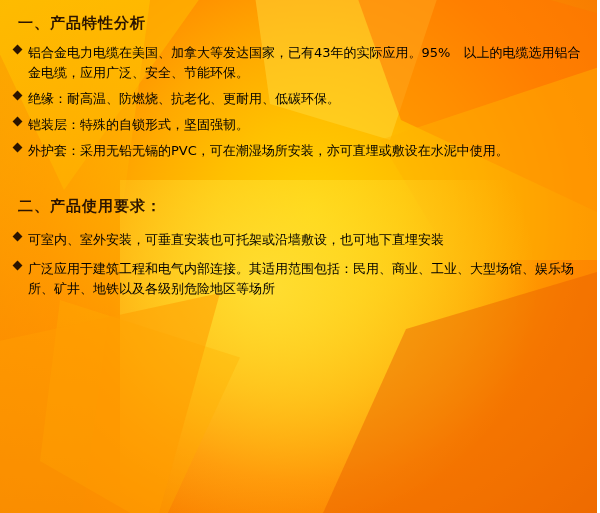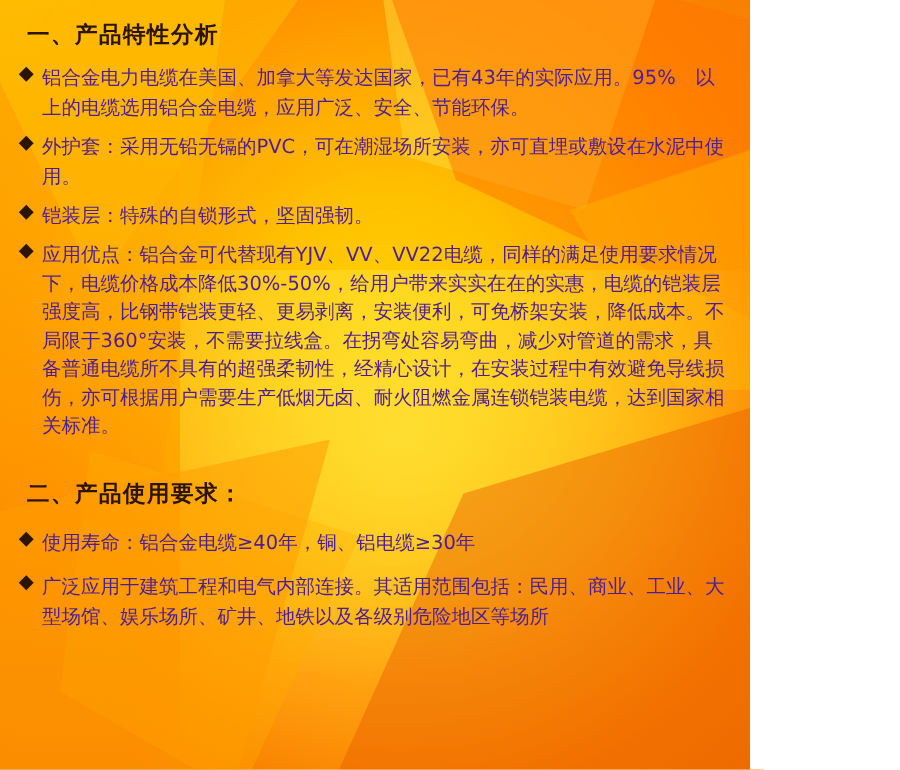--- a/index.html
+++ b/index.html
@@ -7,21 +7,21 @@
     padding: 0;
   }
   body {
     width: 600px;
     height: 513px;
     font-family: "DejaVu Sans", "Liberation Sans", sans-serif;
     overflow: hidden;
   }
   #page {
     position: relative;
-    width: 500px;
+    width: 597px;
     height: 513px;
     overflow: hidden;
     background: #ff8c00;
   }
   
   .bg-layer {
     position: absolute;
     inset: 0;
     overflow: hidden;
   }
@@ -105,33 +105,33 @@
     color: #3b1e00;
   }
   .section-title {
     font-size: 15px;
     font-weight: bold;
     color: #2b1400;
     letter-spacing: 1px;
     margin: 4px 0 10px 4px;
   }
   .section-title.second {
-    margin-top: 26px;
+    margin-top: 36px;
     margin-bottom: 14px;
   }
   .bullet-list {
     margin: 0;
     padding: 0;
     list-style: none;
   }
   .bullet {
     position: relative;
     font-size: 13px;
     line-height: 20px;
-    color: #4c1d95;
+    color: #000000;
     margin: 0 0 6px 0;
     padding-left: 14px;
     text-align: left;
   }
   .bullet .dia {
     position: absolute;
     left: 0;
     top: 3px;
     width: 7px;
     height: 7px;
@@ -170,38 +170,38 @@
 
     <div class="section-title">一、产品特性分析</div>
 
     <ul class="bullet-list" id="sec1">
       <li class="bullet">
         <span class="dia"></span>
         <span class="txt">铝合金电力电缆在美国、加拿大等发达国家，已有43年的实际应用。95%　以上的电缆选用铝合金电缆，应用广泛、安全、节能环保。</span>
       </li>
       <li class="bullet">
         <span class="dia"></span>
+        <span class="txt">绝缘：耐高温、防燃烧、抗老化、更耐用、低碳环保。</span>
+      </li>
+      <li class="bullet">
+        <span class="dia"></span>
+        <span class="txt">铠装层：特殊的自锁形式，坚固强韧。</span>
+      </li>
+      <li class="bullet">
+        <span class="dia"></span>
         <span class="txt">外护套：采用无铅无镉的PVC，可在潮湿场所安装，亦可直埋或敷设在水泥中使用。</span>
       </li>
-      <li class="bullet">
-        <span class="dia"></span>
-        <span class="txt">铠装层：特殊的自锁形式，坚固强韧。</span>
-      </li>
-      <li class="bullet tight">
-        <span class="dia"></span>
-        <span class="txt">应用优点：铝合金可代替现有YJV、VV、VV22电缆，同样的满足使用要求情况下，电缆价格成本降低30%-50%，给用户带来实实在在的实惠，电缆的铠装层强度高，比钢带铠装更轻、更易剥离，安装便利，可免桥架安装，降低成本。不局限于360°安装，不需要拉线盒。在拐弯处容易弯曲，减少对管道的需求，具备普通电缆所不具有的超强柔韧性，经精心设计，在安装过程中有效避免导线损伤，亦可根据用户需要生产低烟无卤、耐火阻燃金属连锁铠装电缆，达到国家相关标准。</span>
-      </li>
     </ul>
 
     <div class="section-title second">二、产品使用要求：</div>
 
     <ul class="bullet-list" id="sec2">
       <li class="bullet">
         <span class="dia"></span>
-        <span class="txt">使用寿命：铝合金电缆≥40年，铜、铝电缆≥30年</span>
+        <span class="txt">可室内、室外安装，可垂直安装也可托架或沿墙敷设，也可地下直埋安装</span>
       </li>
       <li class="bullet">
         <span class="dia"></span>
         <span class="txt">广泛应用于建筑工程和电气内部连接。其适用范围包括：民用、商业、工业、大型场馆、娱乐场所、矿井、地铁以及各级别危险地区等场所</span>
       </li>
     </ul>
 
   </div>
 </div>
 

